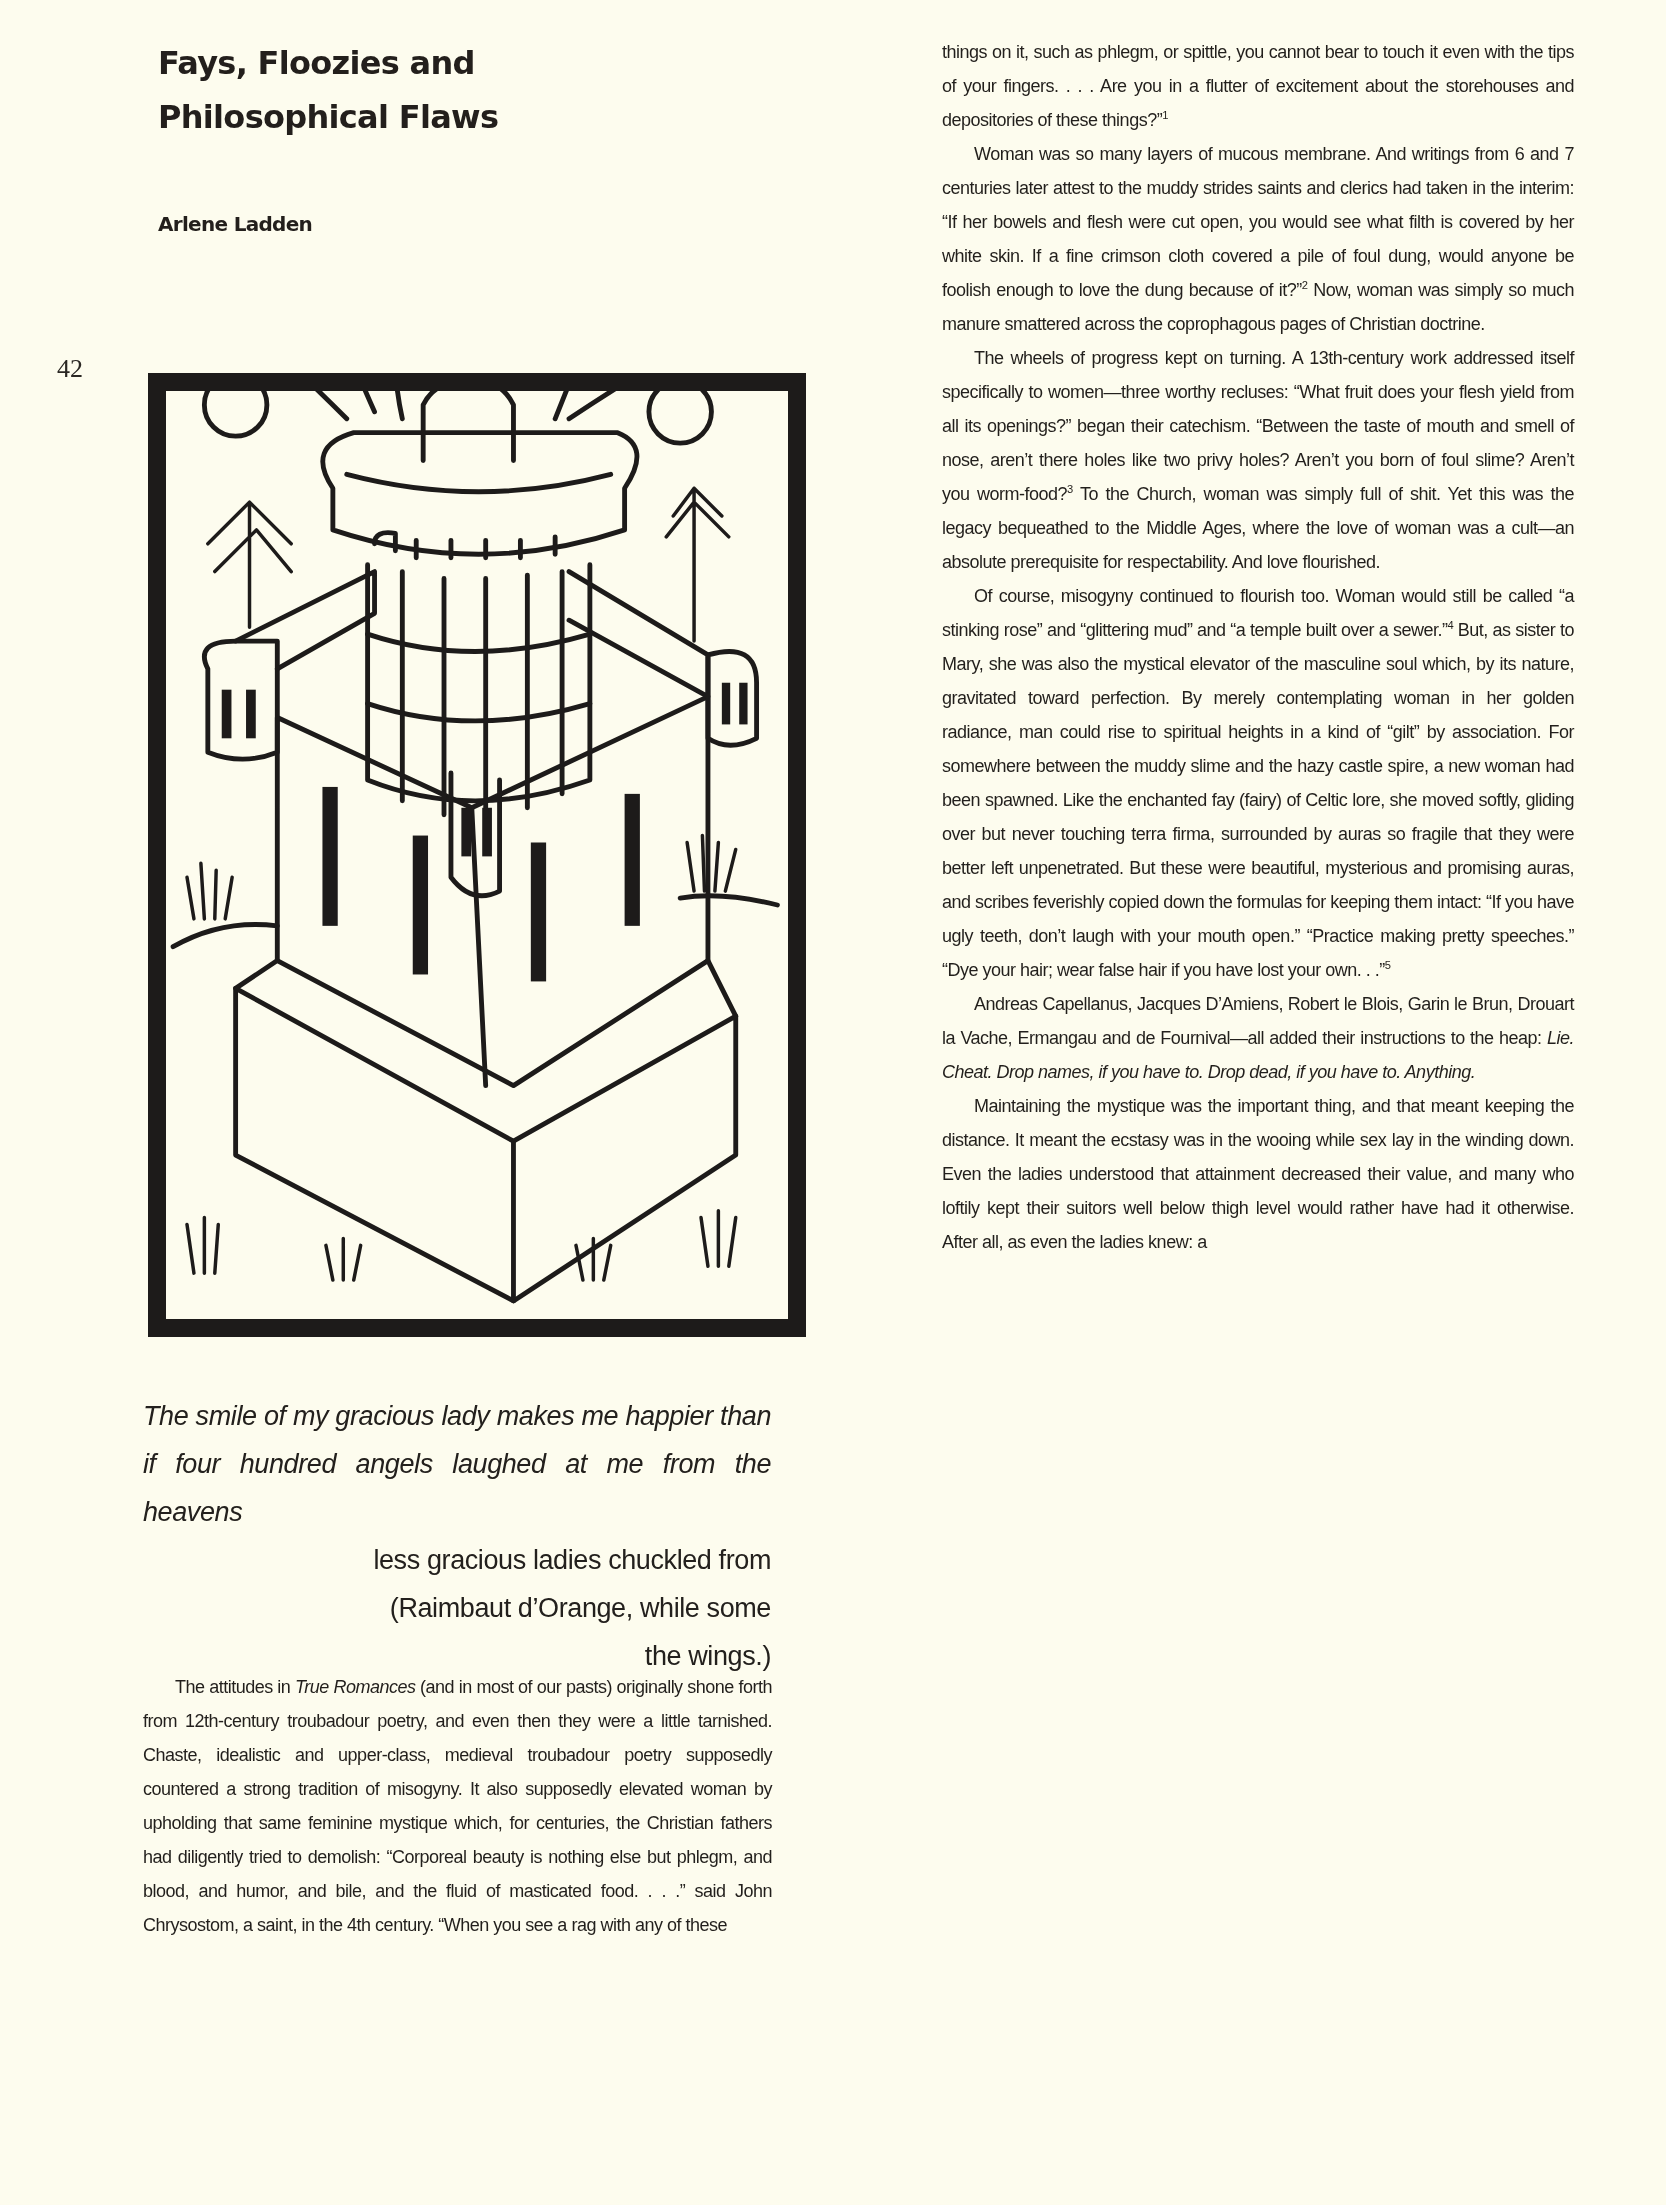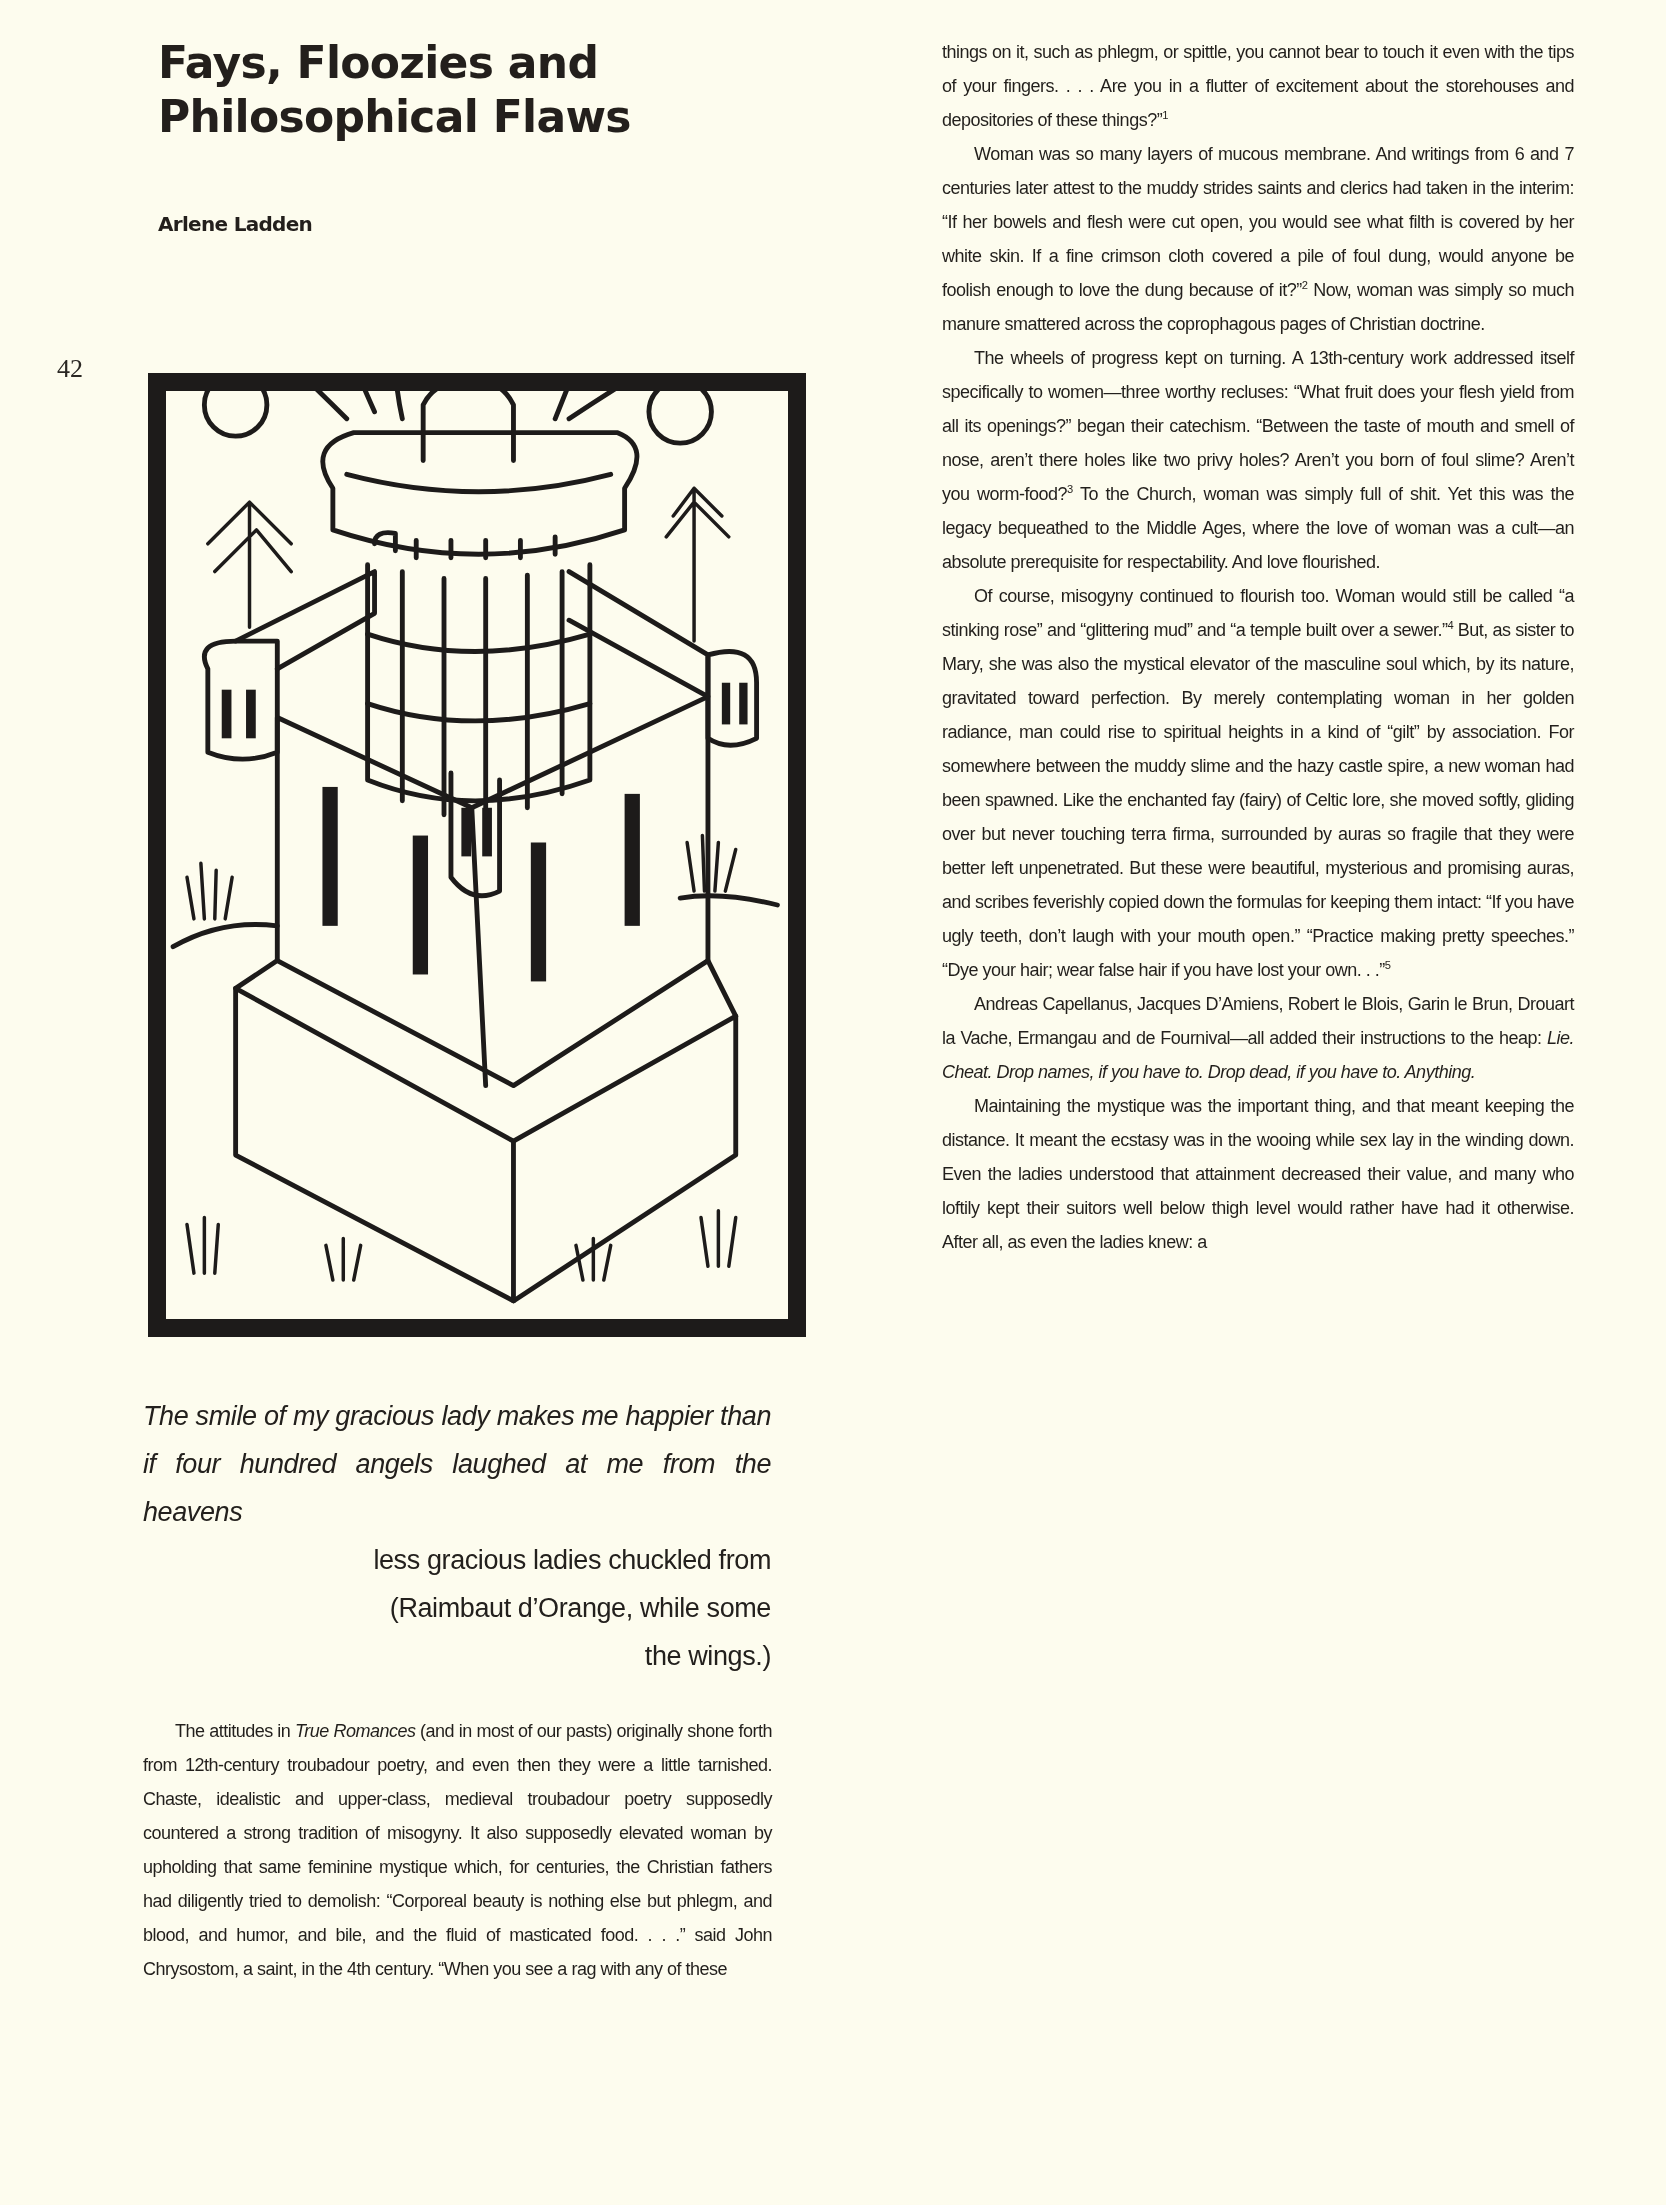--- a/index.html
+++ b/index.html
@@ -5,21 +5,21 @@
   html, body { margin: 0; padding: 0; }
   body {
     width: 1666px; height: 2205px; position: relative; overflow: hidden;
     background: #fdfcee;
     color: #1e1c1a;
     font-family: "Liberation Sans", "DejaVu Sans", sans-serif;
   }
   .title {
     position: absolute; left: 158px; top: 36px; width: 555px;
     font-family: "DejaVu Sans", sans-serif; font-weight: bold;
-    font-size: 44px; line-height: 54px; letter-spacing: -0.7px; color: #231f1c;
+    font-size: 32px; line-height: 54px; letter-spacing: -0.7px; color: #231f1c;
   }
   .title span { display: block; }
   .author {
     position: absolute; left: 158px; top: 212px;
     font-family: "DejaVu Sans", sans-serif; font-weight: bold;
     font-size: 20px; letter-spacing: -0.7px; color: #231f1c;
   }
   .page-number {
     position: absolute; left: 57px; top: 354px;
     font-family: Liberation Serif, serif; font-size: 26px; color: #2a2723; text-align: right;
@@ -32,21 +32,21 @@
   .caption {
     position: absolute; left: 143px; top: 1392px; width: 628px;
     font-size: 27px; line-height: 48px; letter-spacing: -0.4px; color: #23201d;
   }
   .caption .quote { font-style: italic; text-align: justify; }
   .caption .attrib { text-align: right; }
   .col {
     position: absolute; font-size: 18px; line-height: 34px;
     letter-spacing: -0.5px; color: #221f1c; text-align: justify; hyphens: manual;
   }
-  .col-left { left: 143px; top: 1670px; width: 629px; margin-top: 44px; }
+  .col-left { left: 143px; top: 1670px; width: 629px; }
   .col-right { left: 942px; top: 35px; width: 632px; }
   .col p { margin: 0; text-indent: 32px; }
   .col p.cont { text-indent: 0; }
   .col em { font-style: italic; }
   sup { font-size: 0.62em; line-height: 0; vertical-align: 0.65em; }
 </style>
 </head>
 <body>
 
 <div class="title">

